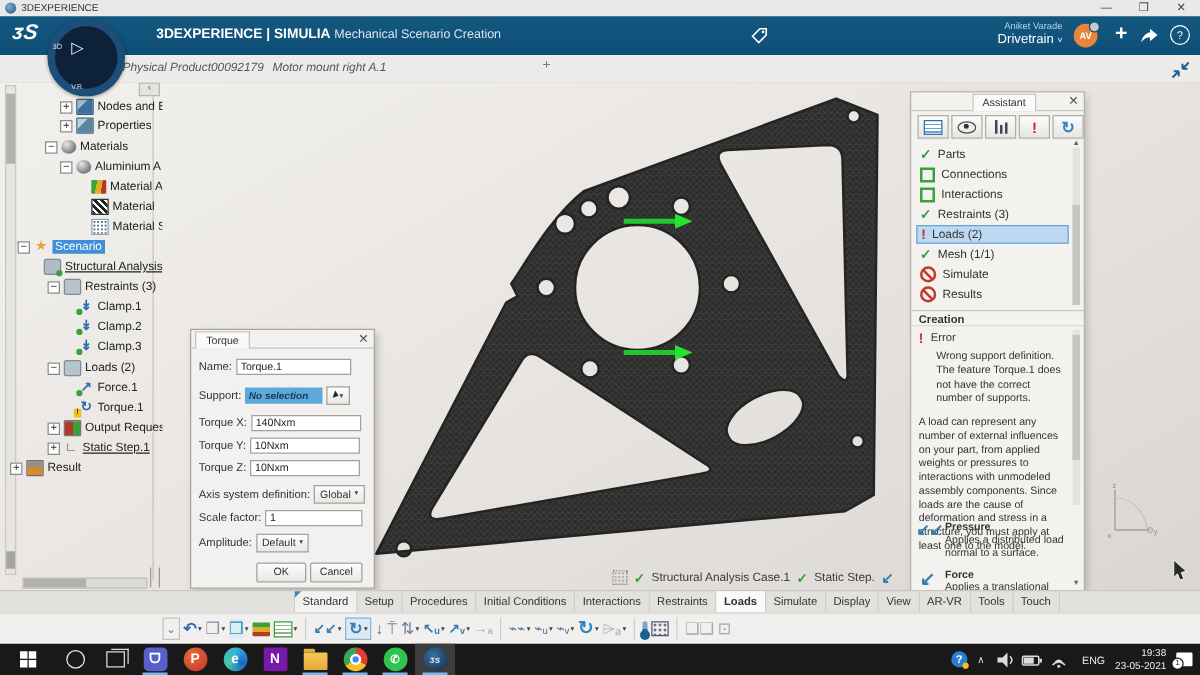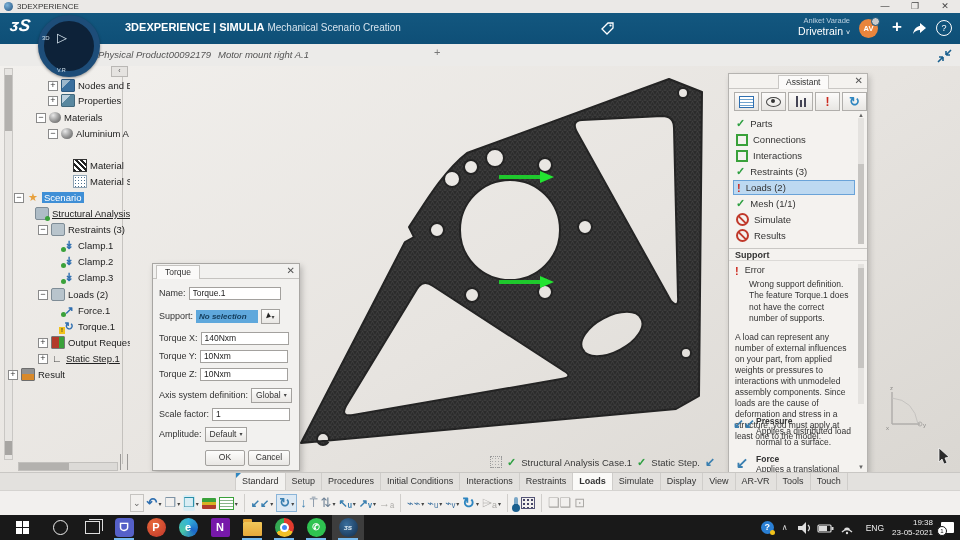--- a/index.html
+++ b/index.html
@@ -285,20 +285,25 @@
       <div class="ti" style="top:42px;padding-left:36px">
           <span class="exp">−</span>
           <span class="tic ic-sphere"></span>
           <span class="tl">Materials</span>
         </div>
       <div class="ti" style="top:58px;padding-left:48px">
           <span class="exp">−</span>
           <span class="tic ic-sphere"></span>
           <span class="tl">Aluminium A</span>
         </div>
+      <div class="ti" style="top:74px;padding-left:60px">
+          <span class="exp"></span>
+          <span class="tic ic-mata"></span>
+          <span class="tl">Material A</span>
+        </div>
       <div class="ti" style="top:90px;padding-left:60px">
           <span class="exp"></span>
           <span class="tic ic-hatch"></span>
           <span class="tl">Material</span>
         </div>
       <div class="ti" style="top:106px;padding-left:60px">
           <span class="exp"></span>
           <span class="tic ic-dots"></span>
           <span class="tl">Material S</span>
         </div>
@@ -470,21 +475,21 @@
           <span>Simulate</span>
         </div>
       <div class="ast-item" style="top:154px">
           <span class="st-block"></span>
           <span>Results</span>
         </div>
       <span class="sarrow" style="top:38px">▲</span>
       <div class="ast-scroll1">
           <i></i>
         </div>
-      <div class="cmd-head">Support</div>
+      <div class="cmd-head">Creation</div>
       <div class="err-row">
           <span class="st-error">!</span>
           <span>Error</span>
         </div>
       <div class="err-text">Wrong support definition.
 The feature Torque.1 does not have the correct number of supports.</div>
       <div class="info-text">A load can represent any number of external influences on your part, from applied weights or pressures to interactions with unmodeled assembly components. Since loads are the cause of deformation and stress in a structure, you must apply at least one to the model.</div>
       <div class="cmditem" style="top:342px">
         <span class="cmdic">↙↙</span>
         <span>

